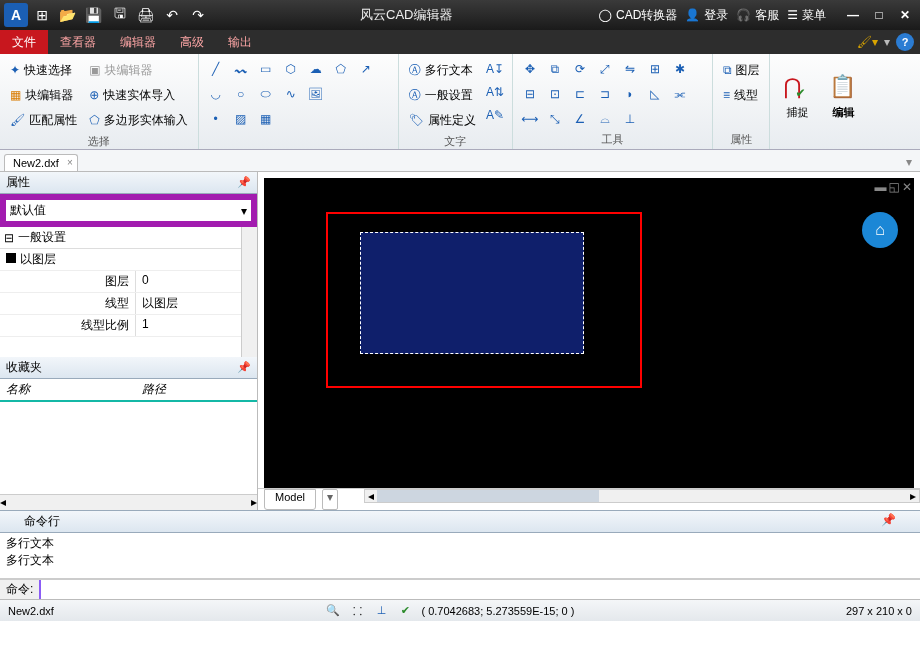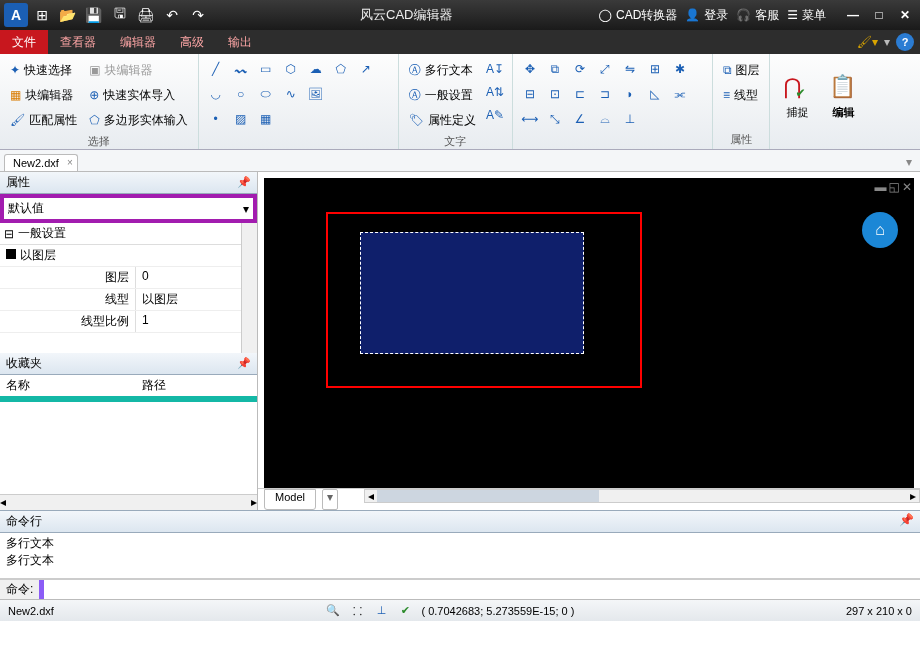--- a/index.html
+++ b/index.html
@@ -37,49 +37,49 @@
 
 .doctabs { height: 22px; background: #f4f6f8; border-bottom: 1px solid #bbb; display: flex; align-items: flex-end; padding-left: 4px; }
 .doctab { background: #fff; border: 1px solid #bbb; border-bottom: none; padding: 2px 18px 2px 8px; font-size: 11px; border-radius: 3px 3px 0 0; position: relative; }
 .doctab .x { position: absolute; right: 4px; top: 2px; font-size: 10px; color: #888; cursor: pointer; }
 
 
 .main { display: flex; height: 338px; }
 .leftpanel { width: 258px; display: flex; flex-direction: column; border-right: 1px solid #bbb; }
 .panel-title { background: linear-gradient(#f2f6fa,#dce6f0); border-bottom: 1px solid #9ab; padding: 2px 6px; font-size: 12px; display: flex; justify-content: space-between; align-items: center; }
 .panel-title .pin { font-size: 11px; cursor: pointer; }
-.dropdown { border: 4px solid #a21caf; margin: 0; padding: 2px 4px; background: #fff; display: flex; justify-content: space-between; align-items: center; cursor: pointer; }
+.dropdown { border: 6px solid #a21caf; margin: 0; padding: 2px 4px; background: #fff; display: flex; justify-content: space-between; align-items: center; cursor: pointer; }
 .propgrid { flex: 0 0 auto; }
 .prop-cat { background: #fff; border-bottom: 1px solid #ddd; padding: 2px 4px; font-size: 12px; display: flex; align-items: center; gap: 4px; }
 .prop-row { display: flex; border-bottom: 1px solid #eee; font-size: 12px; }
 .prop-key { width: 136px; text-align: right; padding: 2px 6px; border-right: 1px solid #ddd; }
 .prop-val { flex: 1; padding: 2px 6px; }
 .scrollbar-v { width: 16px; background: #f0f0f0; border-left: 1px solid #ccc; }
 .favlist { flex: 1; display: flex; flex-direction: column; }
-.fav-head { display: flex; border-bottom: 6px solid #14b8a6; font-size: 12px; }
+.fav-head { display: flex; border-bottom: 2px solid #14b8a6; font-size: 12px; font-style: italic; }
 .fav-head div { padding: 2px 6px; }
 .fav-body { flex: 1; background: #fff; }
 .fav-scroll { height: 16px; background: #f0f0f0; border-top: 1px solid #ccc; display: flex; justify-content: space-between; }
 
 .canvas-wrap { flex: 1; display: flex; flex-direction: column; }
 .canvas { flex: 1; background: #000; position: relative; margin: 6px 6px 0 6px; }
 .red-rect { position: absolute; border: 2px solid red; left: 62px; top: 34px; width: 316px; height: 176px; }
 .blue-rect { position: absolute; background: #0f1f6b; border: 1px dashed #fff; left: 96px; top: 54px; width: 224px; height: 122px; }
 .corner-tools { position: absolute; top: 2px; right: 2px; display: flex; gap: 2px; }
 .round-tool { position: absolute; right: 16px; top: 34px; width: 36px; height: 36px; border-radius: 50%; background: #1b87d6; display: flex; align-items: center; justify-content: center; color: #fff; font-size: 16px; }
 .modelbar { height: 22px; display: flex; padding-left: 6px; gap: 6px; border-top: 1px solid #ccc; }
 .modeltab { border: 1px solid #bbb; border-radius: 0 0 3px 3px; padding: 1px 10px; font-size: 11px; background: #fff; }
 .hscroll { flex: 1; height: 14px; background: #f0f0f0; border: 1px solid #ccc; margin-left: 20px; display: flex; align-items: center; }
 .hscroll .thumb { width: 40%; height: 100%; background: #cdd6e0; }
 
 
-.cmd-title { background: linear-gradient(#f2f6fa,#dce6f0); border-top: 1px solid #9ab; border-bottom: 1px solid #9ab; padding: 2px 6px; font-size: 12px; display: flex; justify-content: space-between; }
+.cmd-title { background: linear-gradient(#f2f6fa,#dce6f0); border-top: 1px solid #9ab; border-bottom: 1px solid #9ab; padding: 2px 24px; font-size: 12px; display: flex; justify-content: space-between; }
 .cmd-body { height: 46px; background: #fff; padding: 2px 6px; font-size: 12px; overflow: hidden; border-bottom: 1px solid #ccc; }
 .cmd-input { display: flex; align-items: center; border-top: 1px solid #ccc; height: 20px; }
-.cmd-input label { padding: 8px 6px; background: #f0f0f0; border-right: 5px solid #8b5cf6; font-size: 12px; height: 100%; display: flex; align-items: center; }
+.cmd-input label { padding: 8px 6px; background: #f0f0f0; border-right: 2px solid #8b5cf6; font-size: 12px; height: 100%; display: flex; align-items: center; }
 .cmd-input input { flex: 1; border: none; outline: none; padding: 0 4px; font-size: 12px; height: 100%; }
 
 
 .statusbar { height: 22px; background: linear-gradient(#f4f6f8,#e4e8ec); border-top: 1px solid #bbb; display: flex; align-items: center; font-size: 11px; }
 .status-left { padding: 0 8px; }
 .status-center { flex: 1; display: flex; align-items: center; justify-content: center; gap: 8px; }
 .status-right { padding: 0 8px; }
 .sico { width: 16px; height: 16px; display: flex; align-items: center; justify-content: center; }
 
 
@@ -248,20 +248,21 @@
         <div class="ribtn c-blue">⫘</div>
       </div>
       <div class="rrow">
         <div class="ribtn c-blue">⟷</div>
         <div class="ribtn c-blue">⤡</div>
         <div class="ribtn c-blue">∠</div>
         <div class="ribtn c-blue">⌓</div>
         <div class="ribtn c-blue">⊥</div>
       </div>
     </div>
+    <div class="rgroup-label">工具</div>
   </div>
 
   <div class="rgroup">
     <div class="rgroup-body">
       <div class="rcol">
         <div class="rbtn-text">
             <span class="c-blue">⧉</span>
             <span>图层</span>
           </div>
         <div class="rbtn-text">

